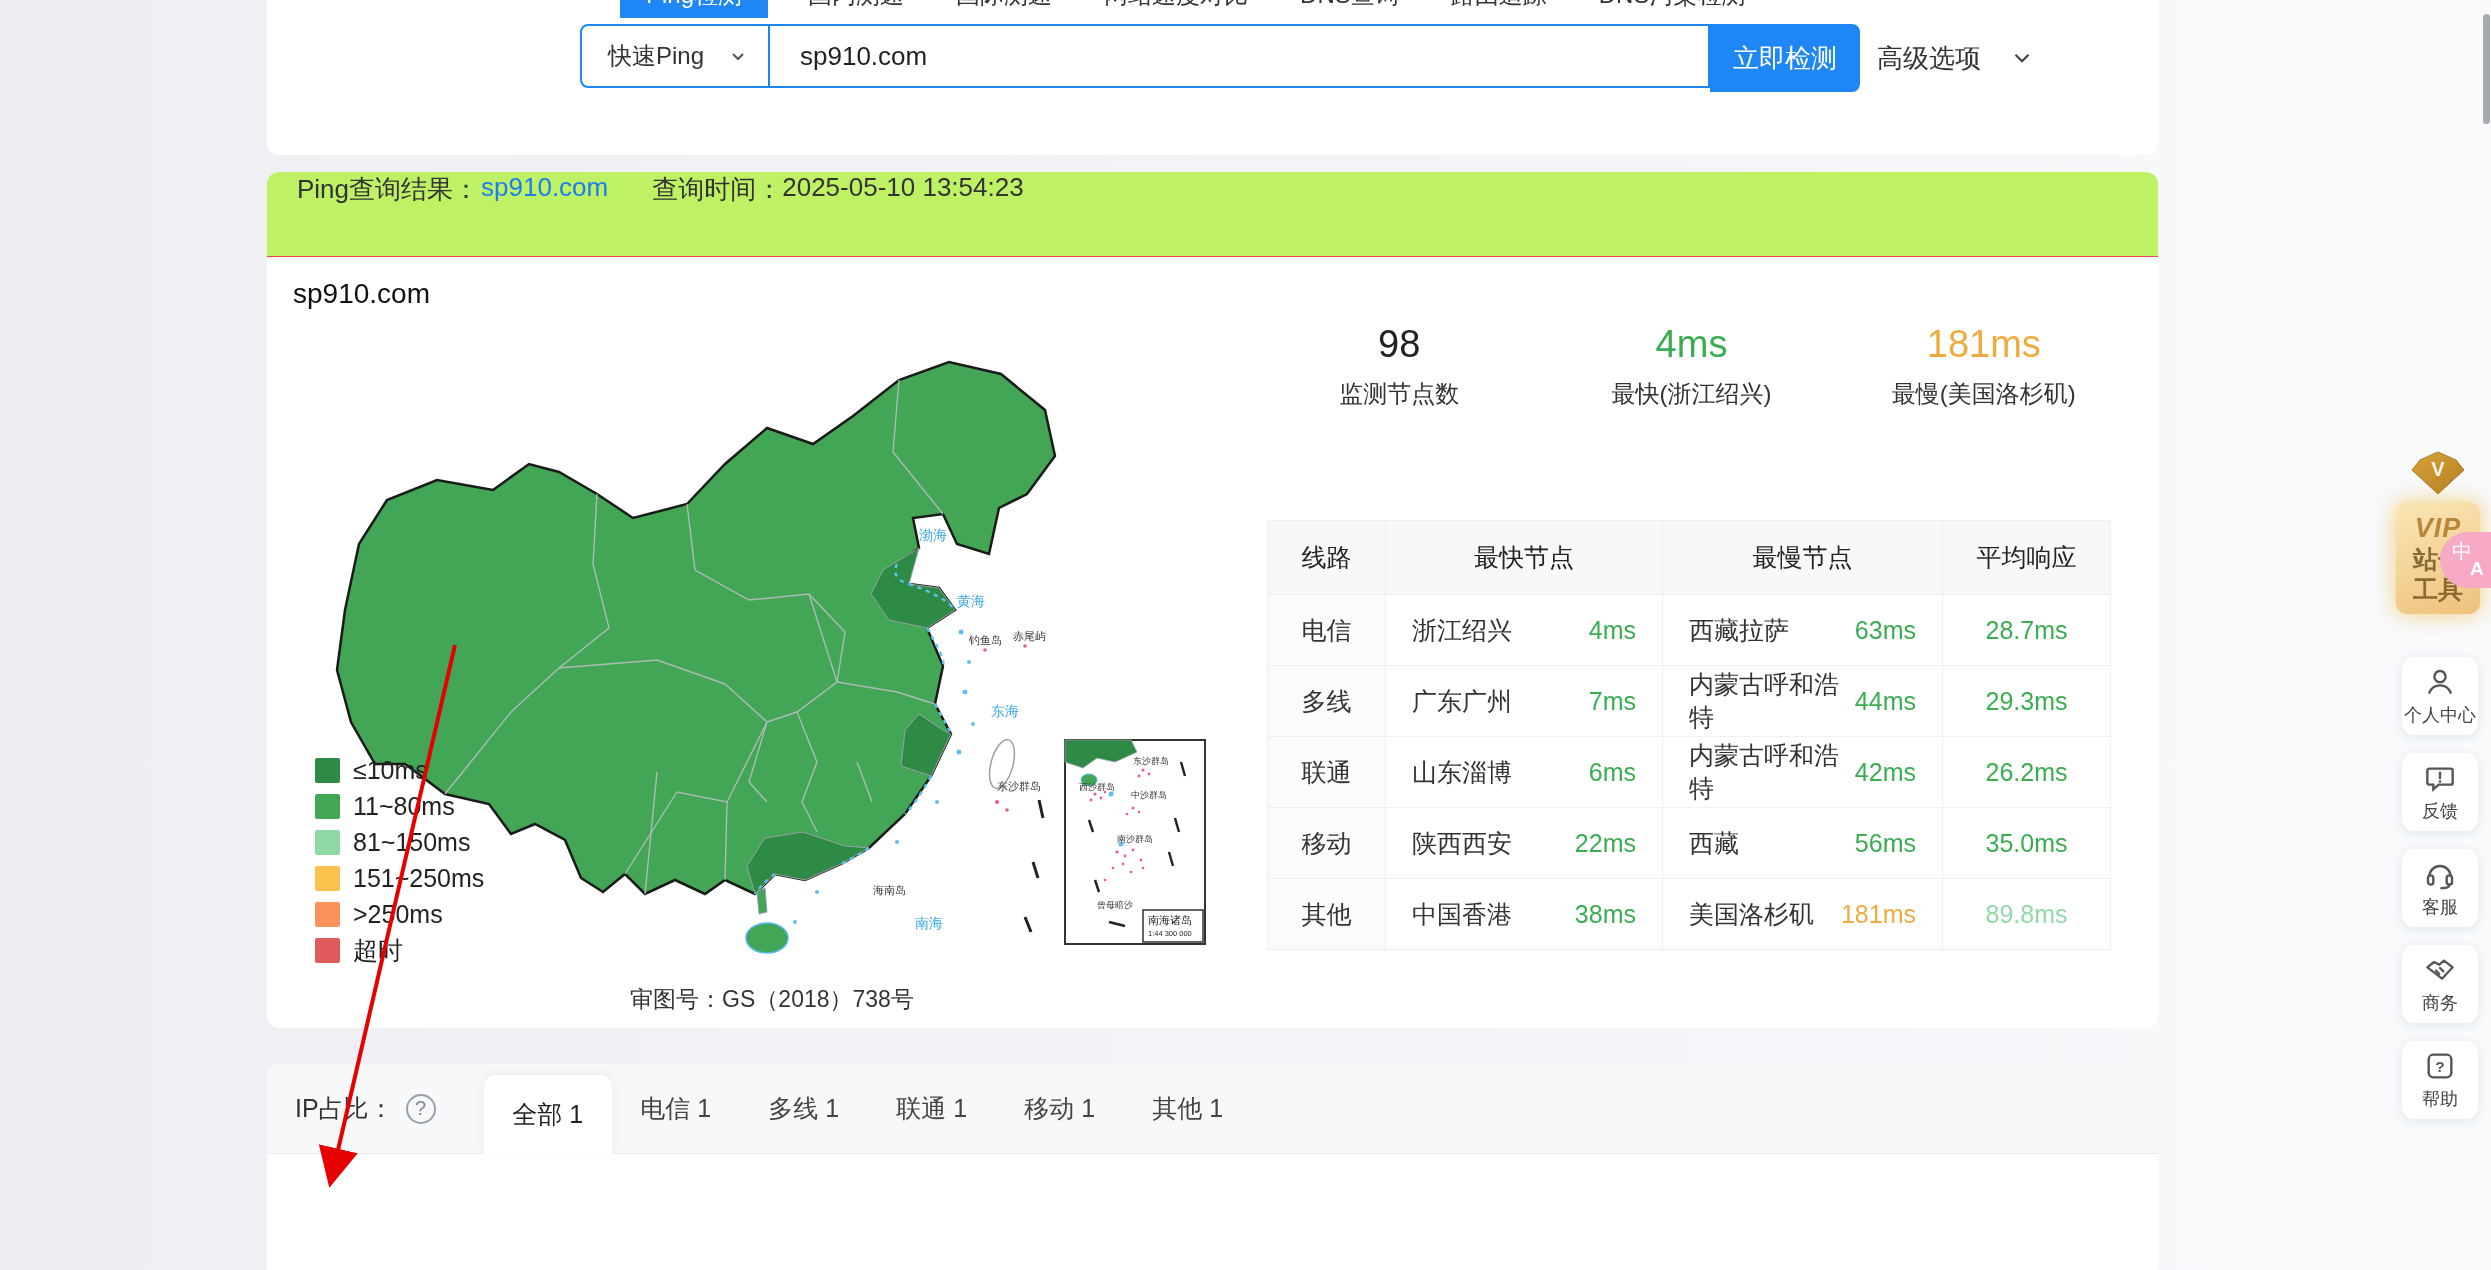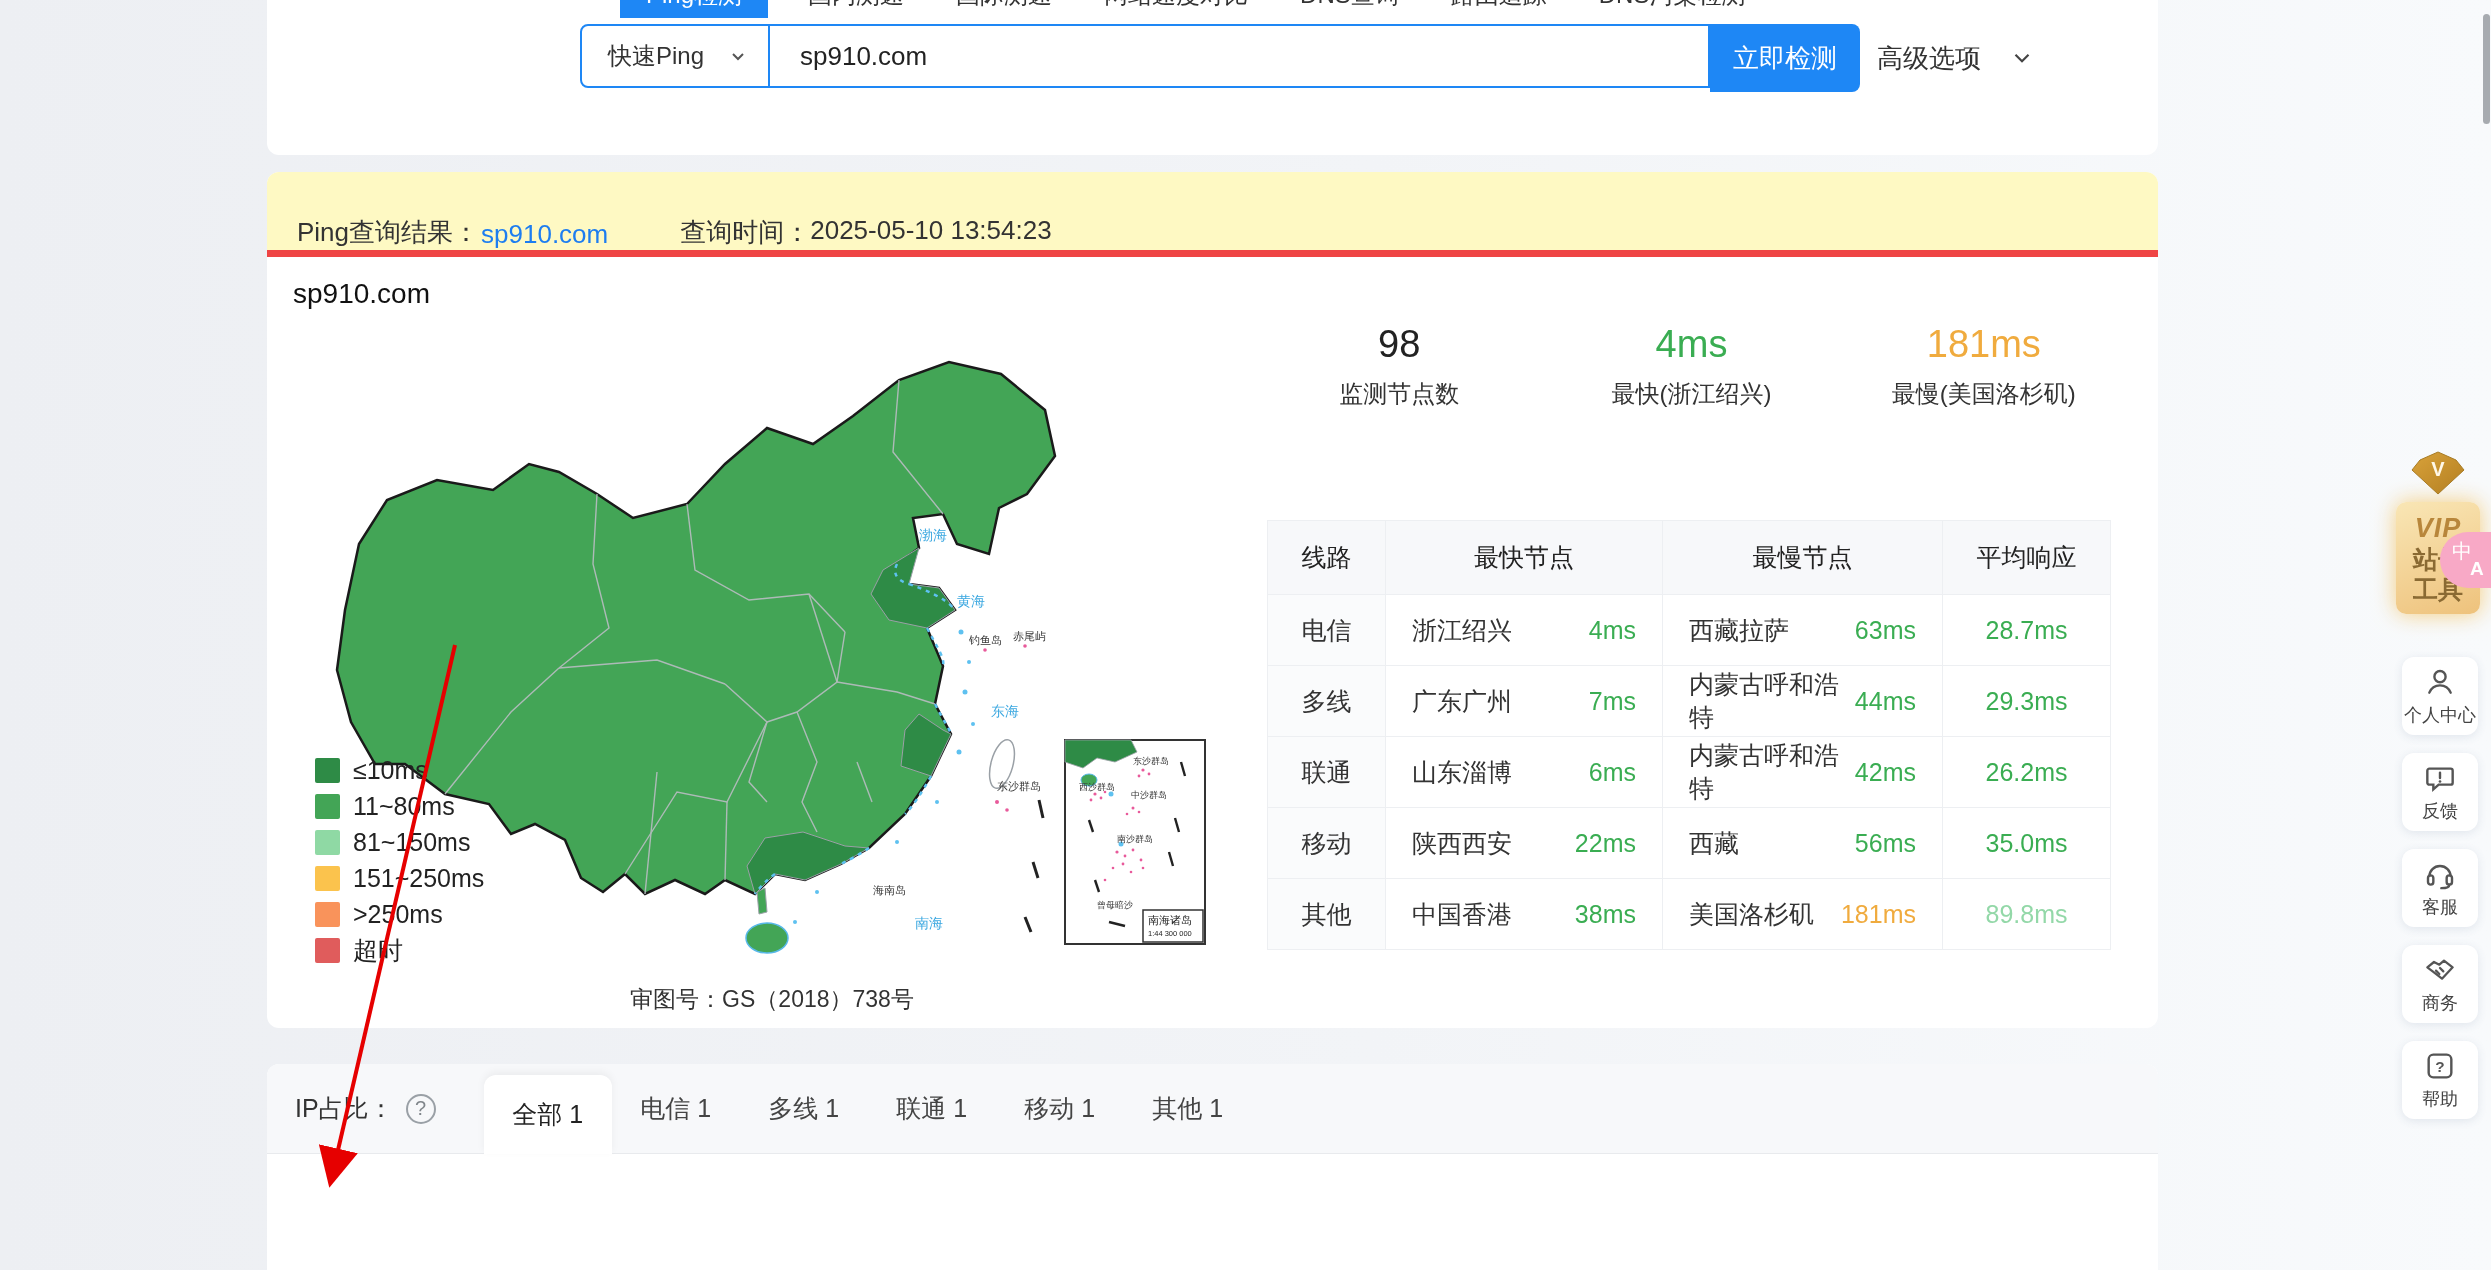--- a/index.html
+++ b/index.html
@@ -25,24 +25,24 @@
     border:2px solid var(--accent); border-radius:8px 0 0 8px; display:flex; background:#fff; }
   .ping-select { width:188px; border-right:2px solid var(--accent); display:flex; align-items:center;
     justify-content:space-between; padding:0 18px 0 26px; font-size:24px; color:#333; cursor:pointer; }
   .search-input { flex:1; border:none; outline:none; font-size:26px; padding:0 30px; color:#222; background:transparent; }
   .submit-btn { position:absolute; left:1443px; top:24px; width:150px; height:68px; background:var(--accent);
     color:#fff; font-size:26px; border:none; border-radius:0 8px 8px 0; cursor:pointer; }
   .advanced { position:absolute; left:1610px; top:24px; height:68px; display:flex; align-items:center; gap:28px;
     font-size:26px; color:#333; cursor:pointer; }
 
   
-  .result-header { height:85px; background:#fef9c3; border-bottom:7px solid #ef4444; border-radius:12px 12px 0 0;
-    display:flex; align-items:flex-end; padding-left:30px; font-size:26px; color:#333; }
+  .result-header { height:85px; background:#bef264; border-bottom:1px solid #ef4444; border-radius:12px 12px 0 0;
+    display:flex; align-items:flex-start; padding-left:30px; font-size:26px; color:#333; }
   .rh-domain { color:var(--link); text-decoration:none; margin-left:2px; }
-  .rh-time-wrap { margin-left:72px; display:flex; }
+  .rh-time-wrap { margin-left:44px; display:flex; }
 
   
   .map-title { position:absolute; left:26px; top:106px; font-size:28px; color:#111; }
   .china-map { position:absolute; left:30px; top:160px; width:920px; height:680px; }
   .legend { position:absolute; left:48px; top:586px; display:flex; flex-direction:column; gap:11px; z-index:3; }
   .legend-row { display:flex; align-items:center; gap:13px; height:25px; }
   .legend-chip { width:25px; height:25px; border-radius:2px; }
   .legend-label { font-size:25px; color:#222; }
   .map-license { position:absolute; left:240px; top:812px; width:530px; text-align:center; font-size:23px; color:#333; }
 

